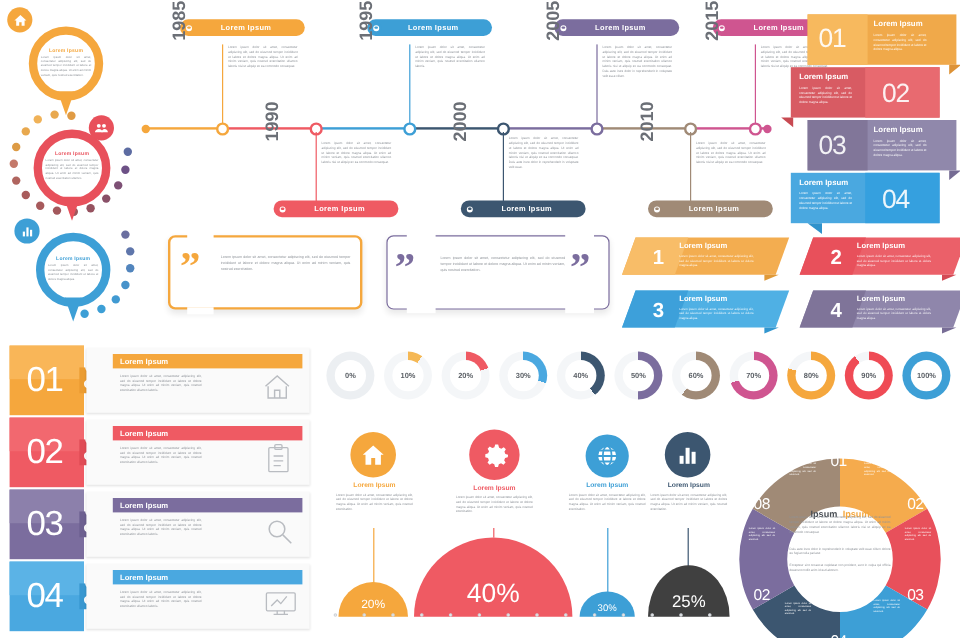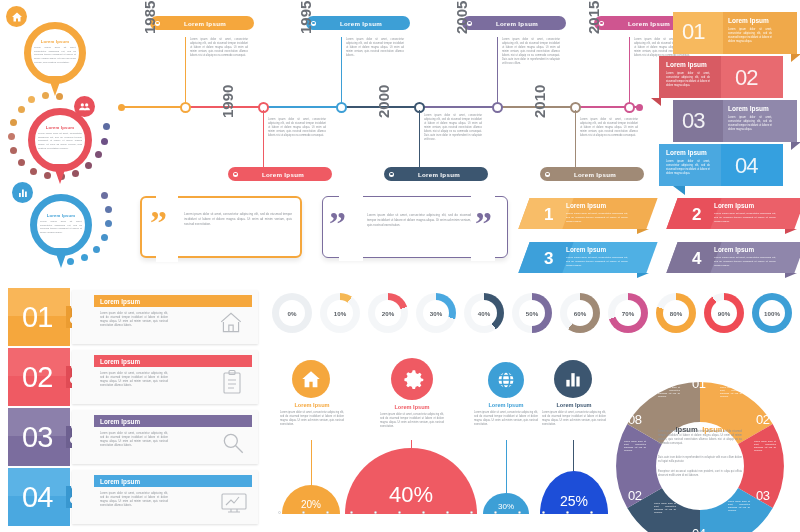--- a/index.html
+++ b/index.html
@@ -527,21 +527,21 @@
       <div class="icocirc" style="left:282px;top:8px;width:38px;height:38px;background:#3c5670;">
         <svg width="20" height="20" viewBox="0 0 24 24" fill="#fff">
             <rect x="4" y="13" width="4" height="8"></rect>
             <rect x="10" y="5" width="4" height="16"></rect>
             <rect x="16" y="9" width="4" height="12"></rect>
           </svg>
       </div>
       <div class="colttl" style="left:264px;top:50px;width:76px;color:#3c5670;">Lorem Ipsum</div>
       <div class="colbody lorem" style="left:270px;top:59px;width:64px;">Lorem ipsum dolor sit amet, consectetur adipiscing elit, sed do eiusmod tempor incididunt ut labore et dolore magna aliqua. Ut enim ad minim veniam, quis nostrud exercitation.</div>
       <div class="vline" style="left:301px;top:88px;height:32px;background:#3c5670;"></div>
-      <div class="semi" style="left:268px;top:119px;width:68px;height:43px;background:#1d4ed8;">
+      <div class="semi" style="left:268px;top:119px;width:68px;height:43px;background:#404040;">
         <div class="v" style="font-size:14px;bottom:5px;">25%</div>
       </div>
     </div>
 
     <div>
       <div class="tick" style="left:6px;top:159px;"></div>
         <div class="tick" style="left:30px;top:159px;"></div>
       <div class="tick" style="left:54px;top:159px;"></div>
         <div class="tick" style="left:78px;top:159px;"></div>
       <div class="tick" style="left:102px;top:159px;"></div>

